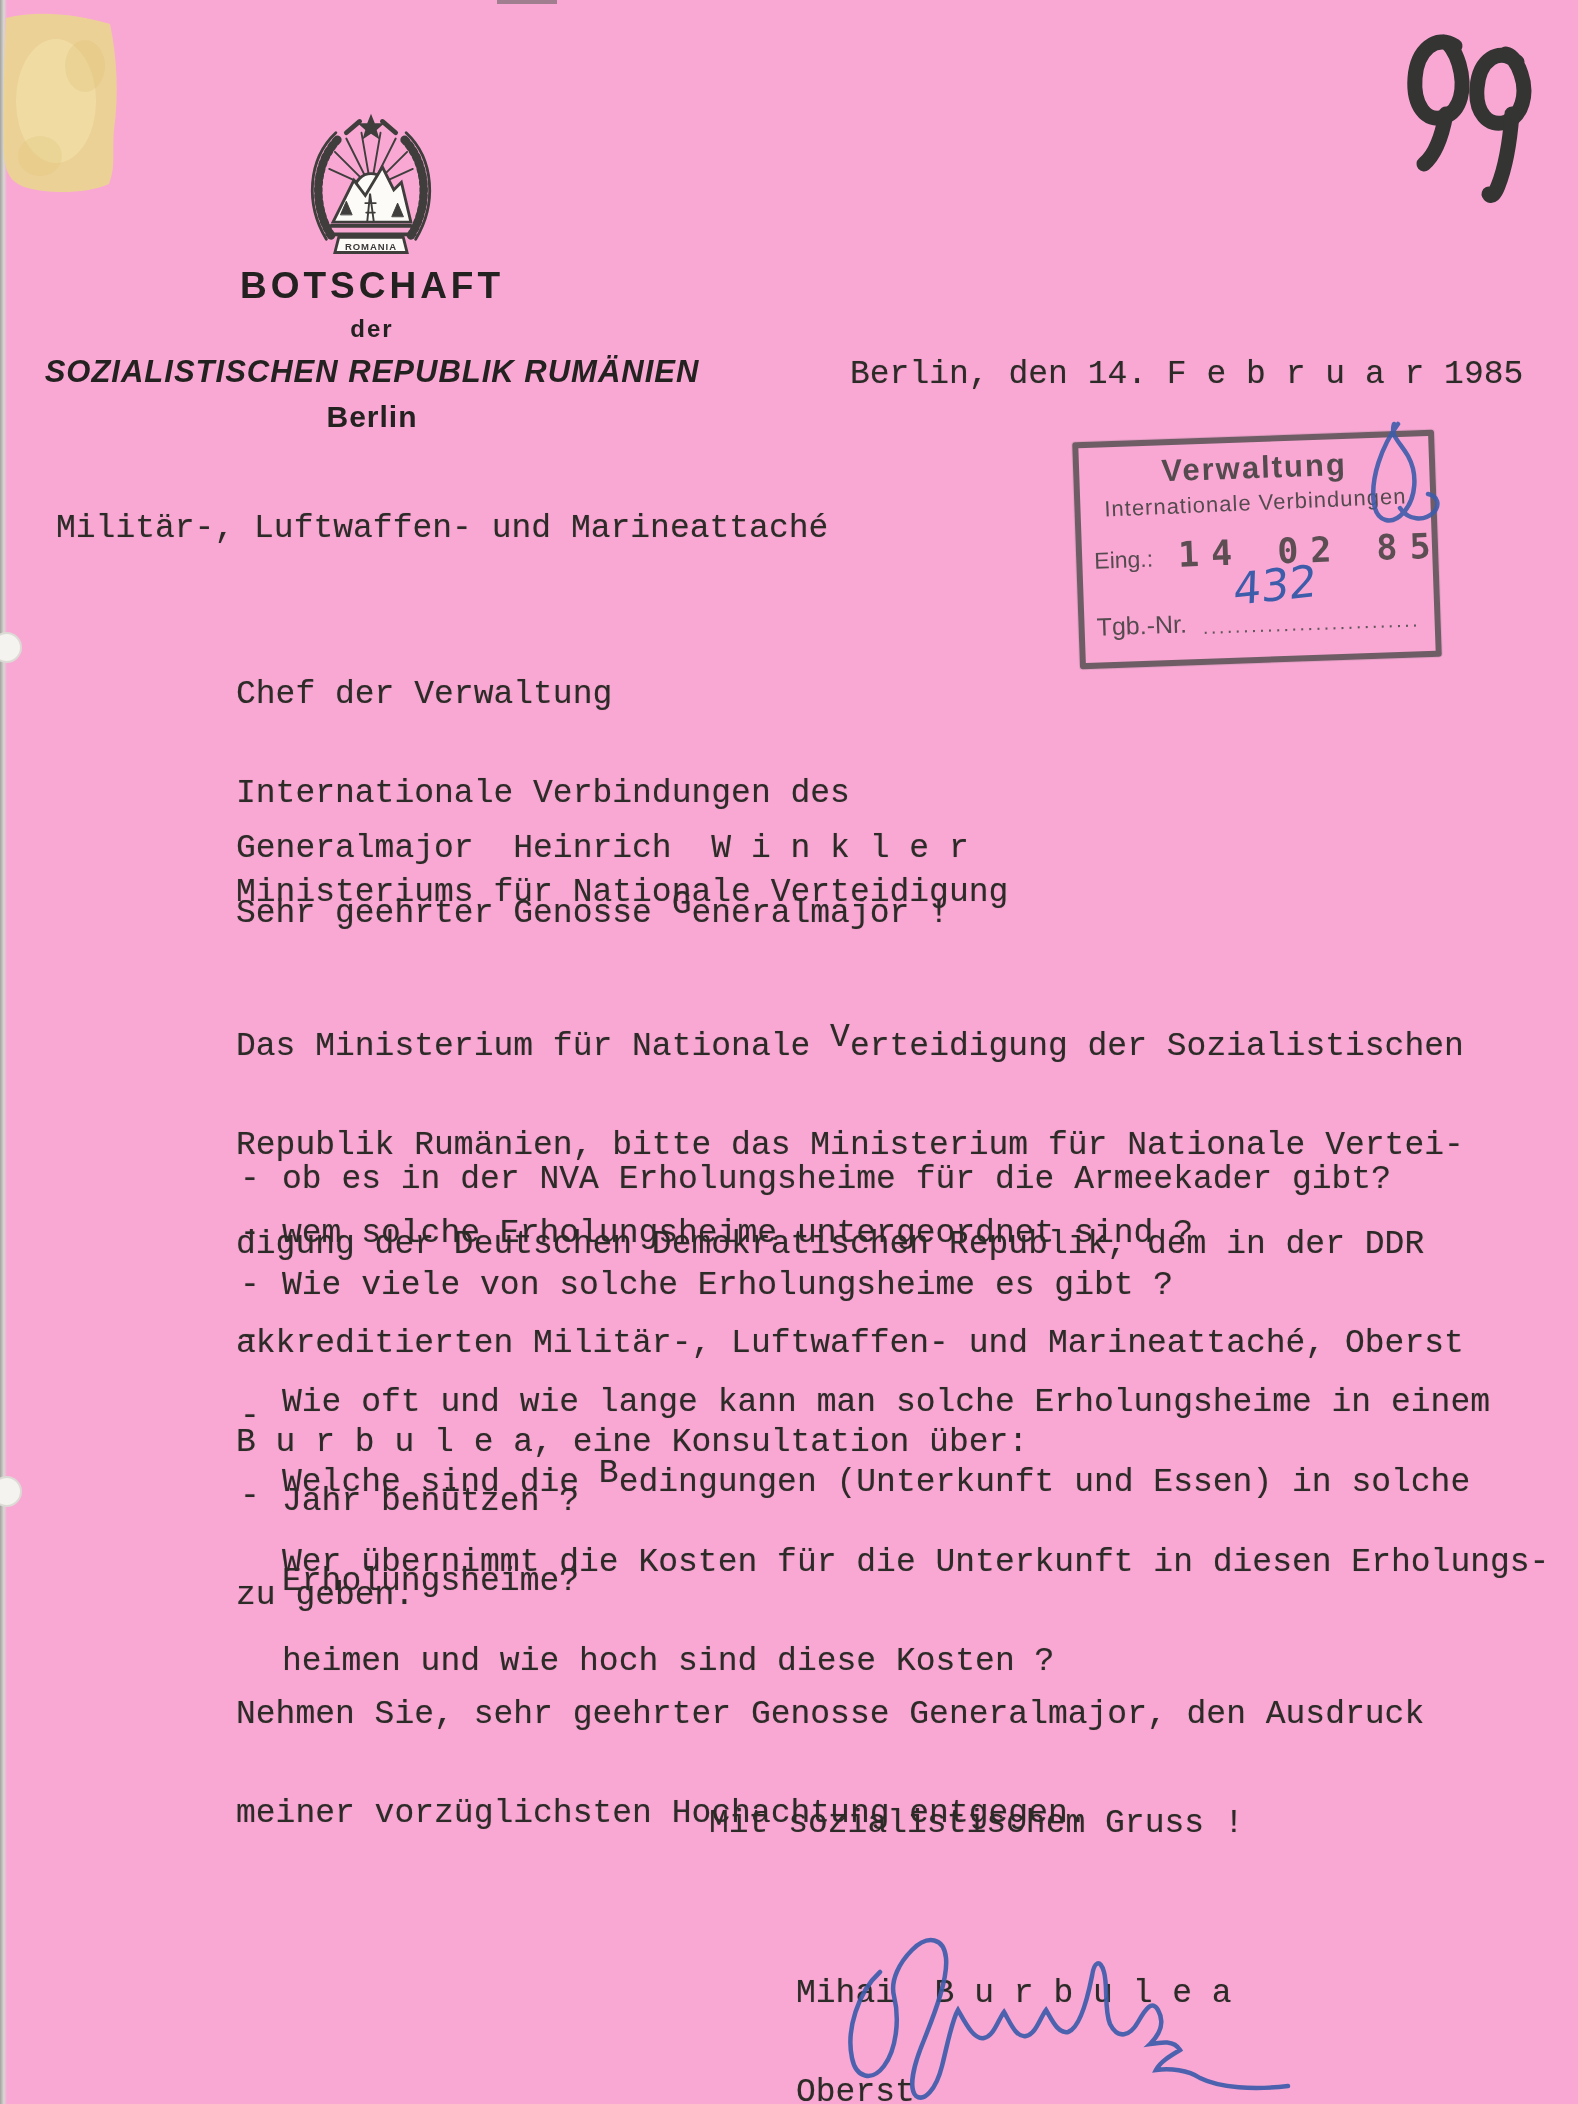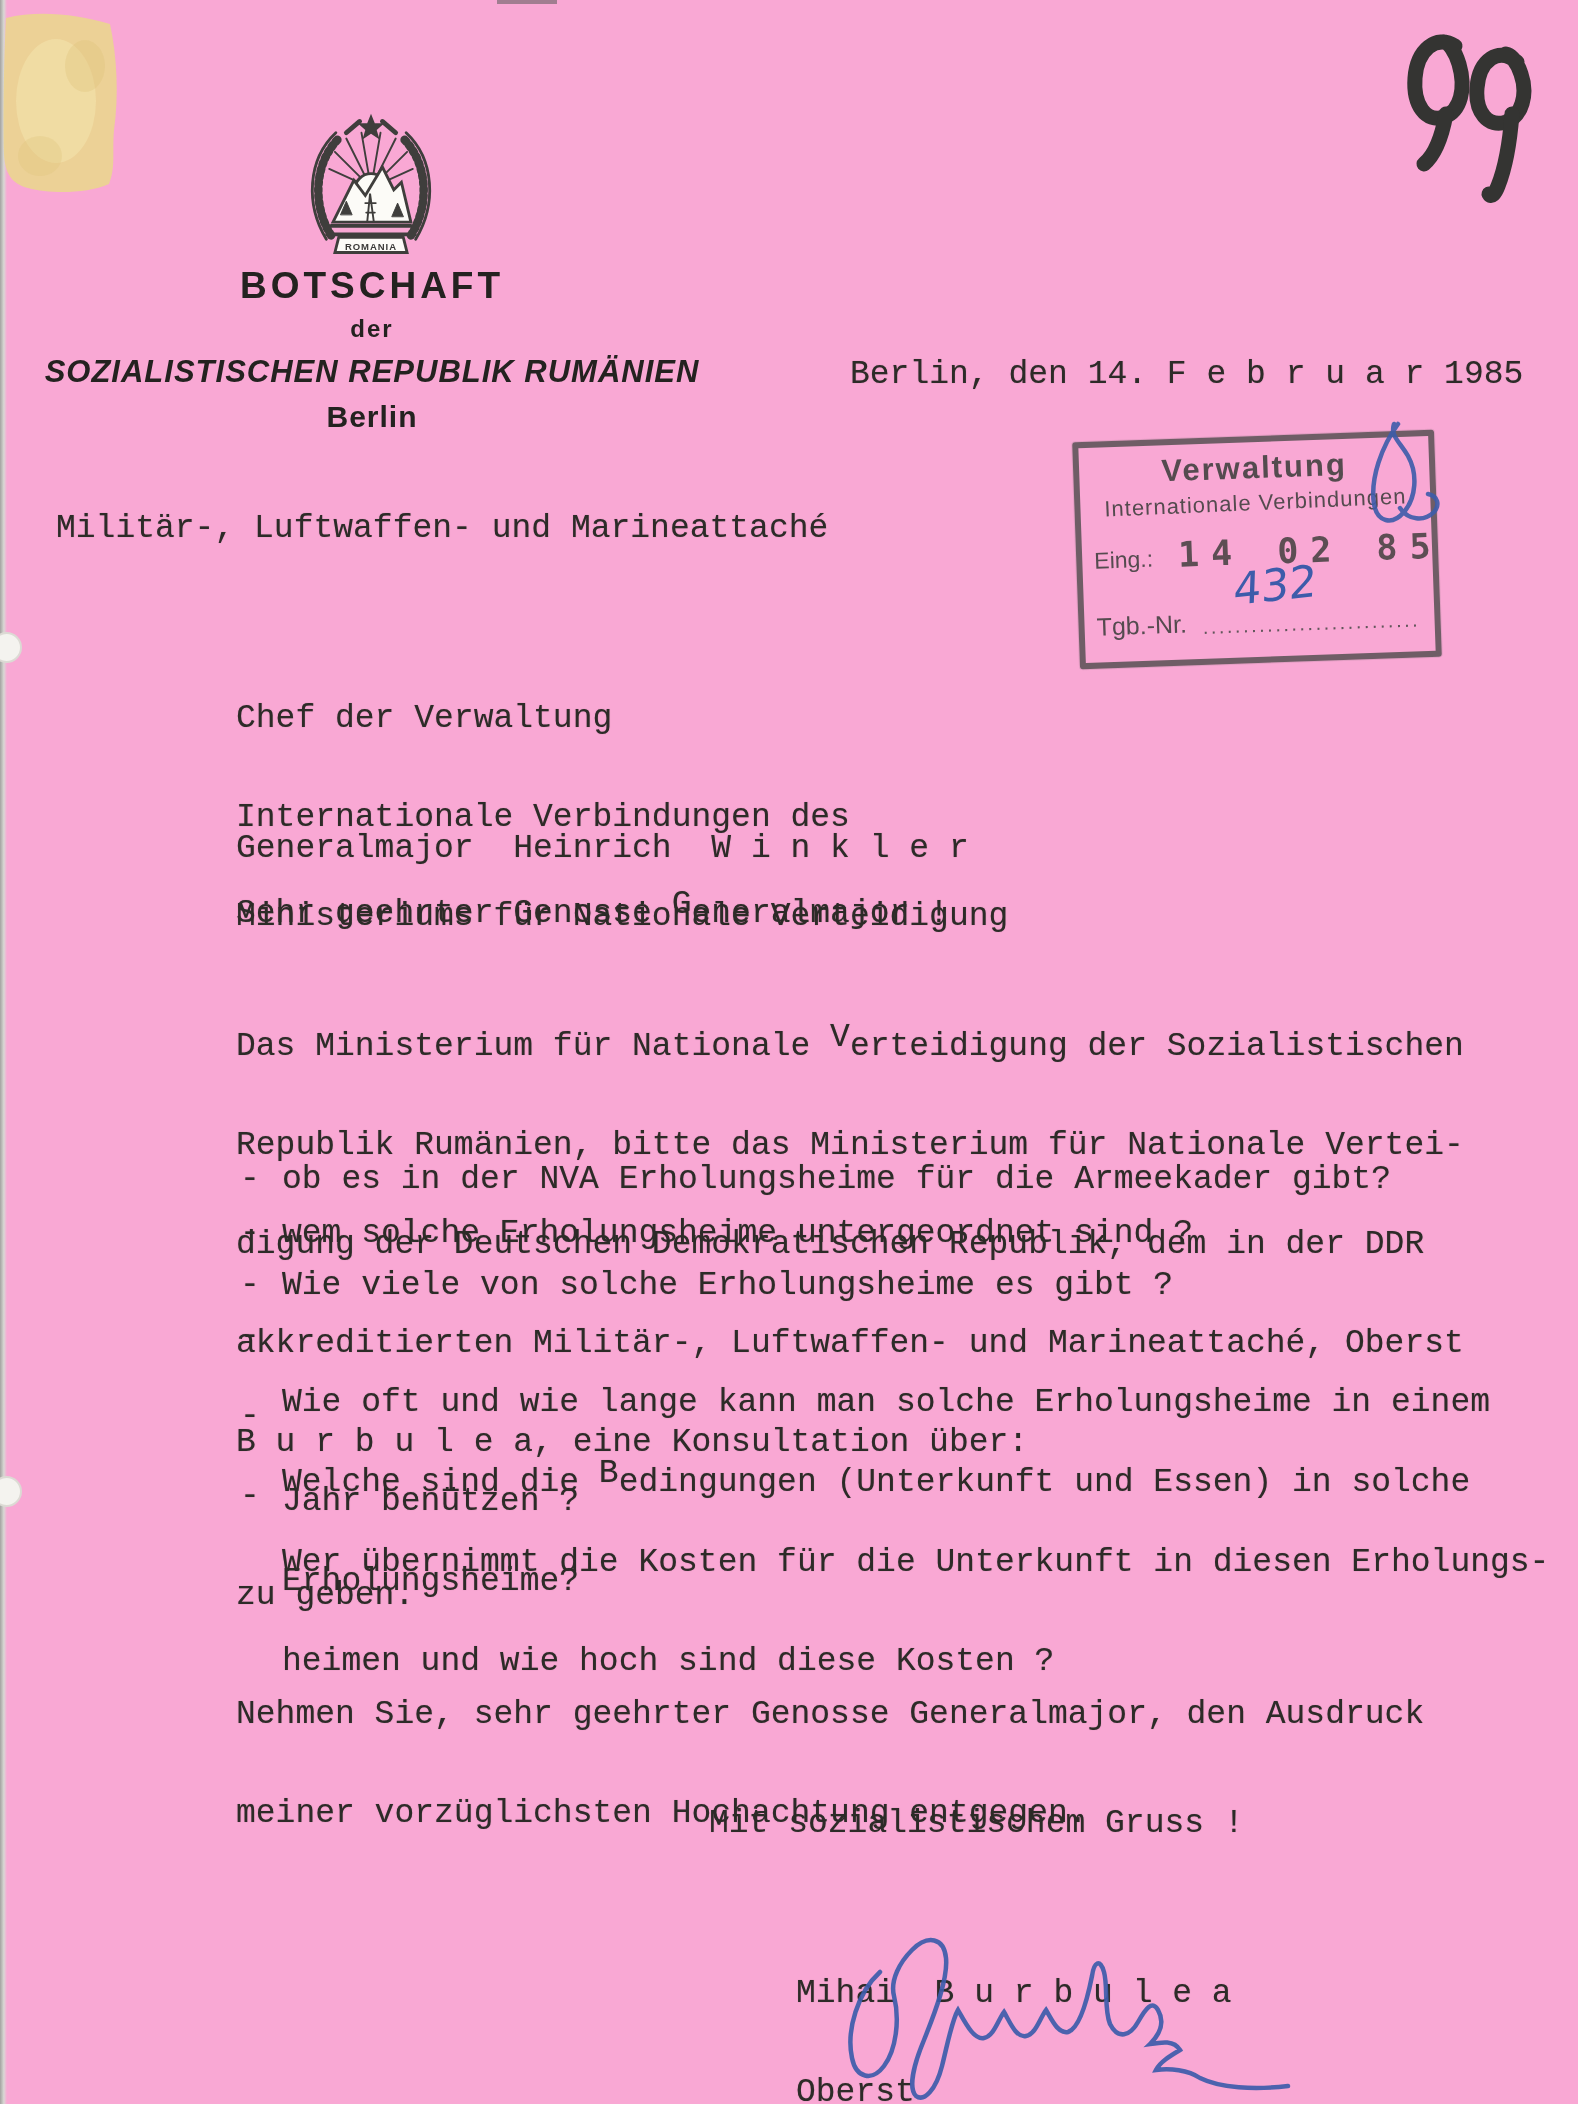--- a/index.html
+++ b/index.html
@@ -119,21 +119,21 @@
     <div id="stamp-tgb-value">432</div>
   </div>
 
   <svg style="left:1340px;top:408px;" width="110" height="140" viewBox="0 0 110 140">
     <g stroke="#3d5caa" stroke-width="4.5" fill="none" stroke-linecap="round" opacity="0.9">
       <path d="M58,16 C42,38 30,70 34,96 C37,114 52,118 64,104 C76,90 78,66 68,48 C60,34 50,28 54,16"></path>
       <path d="M60,100 C68,112 84,114 94,104 C100,97 98,88 88,86"></path>
     </g>
   </svg>
 
-  <div class="t" style="left:236px;top:636px;">
+  <div class="t" style="left:236px;top:612px;">
     <div class="ln">Chef der Verwaltung</div>
     <div class="ln">Internationale Verbindungen des</div>
     <div class="ln">Ministeriums für Nationale Verteidigung</div>
   </div>
   <div class="t" style="left:236px;top:766px;">
     <div class="ln">Generalmajor  Heinrich  W i n k l e r</div>
   </div>
 
   <div class="t" style="left:236px;top:897px;"><span>Sehr geehrter Genosse </span><span class="sup">G</span><span>eneralmajor !</span></div>
 

